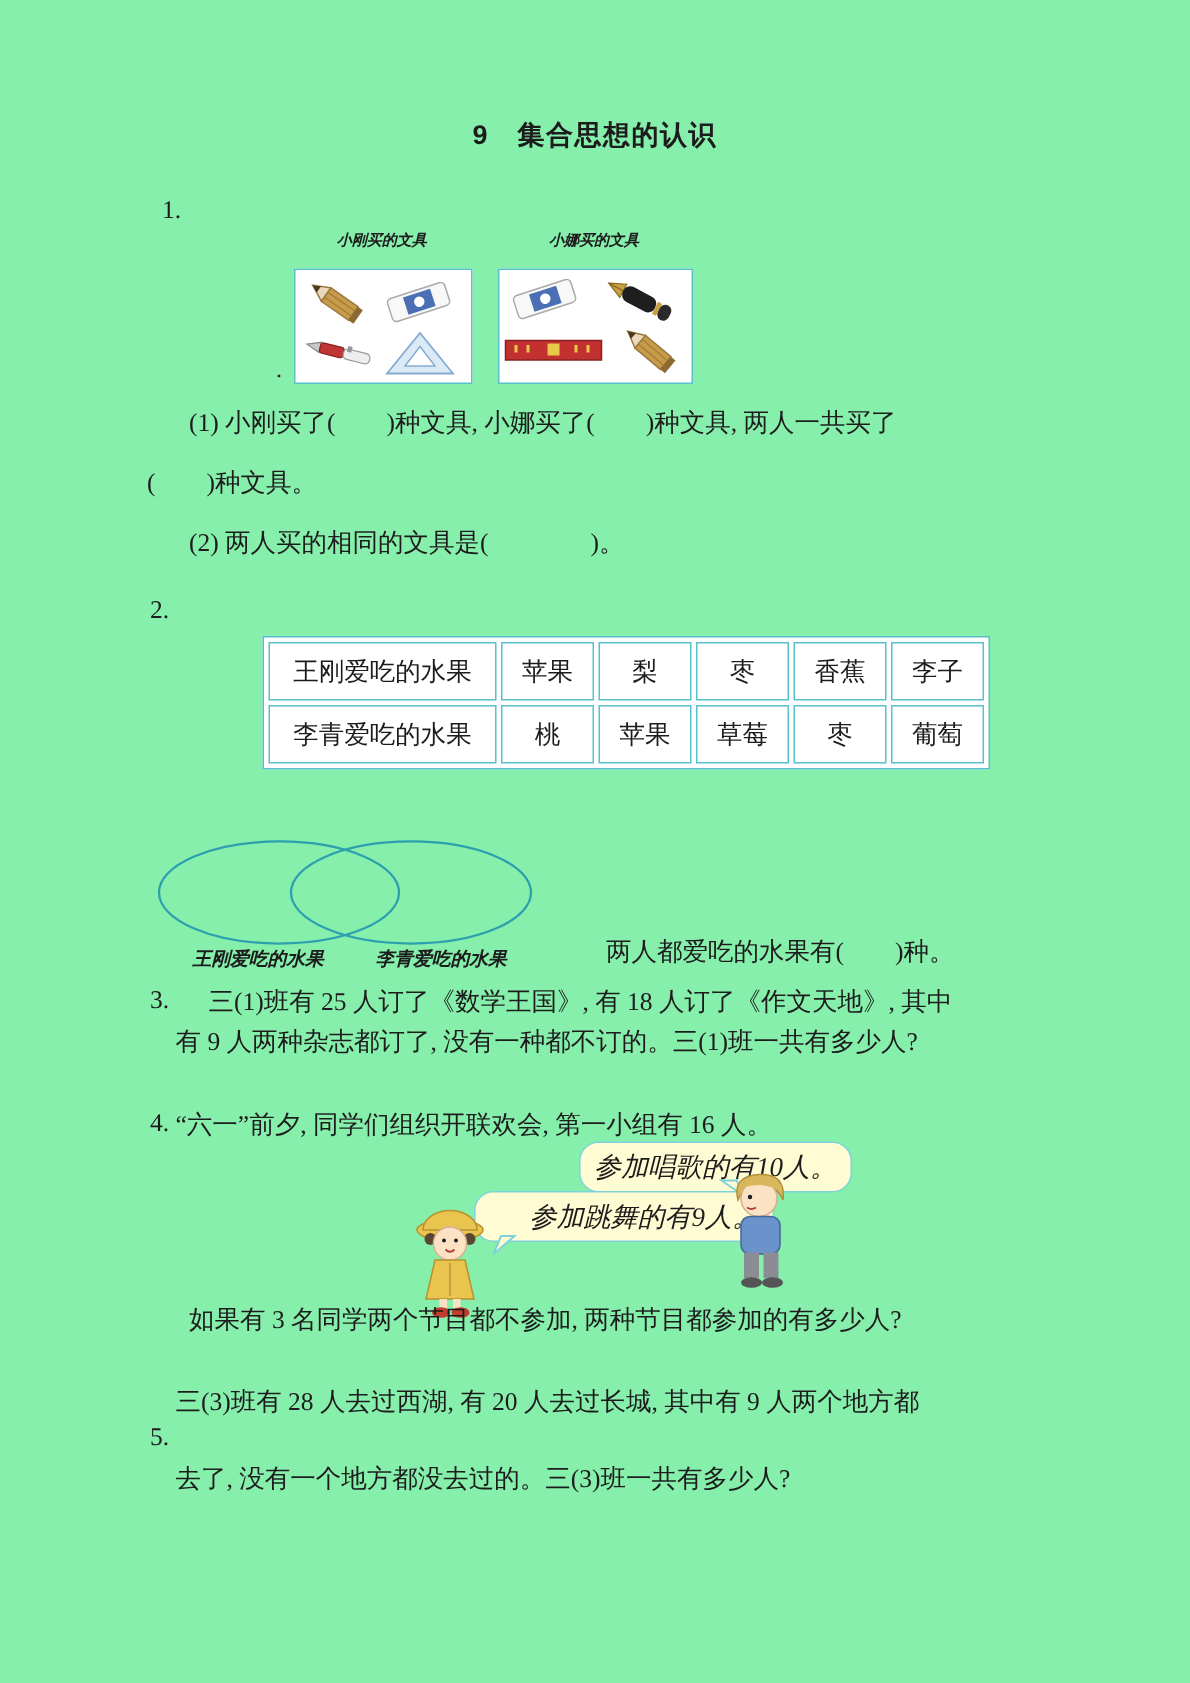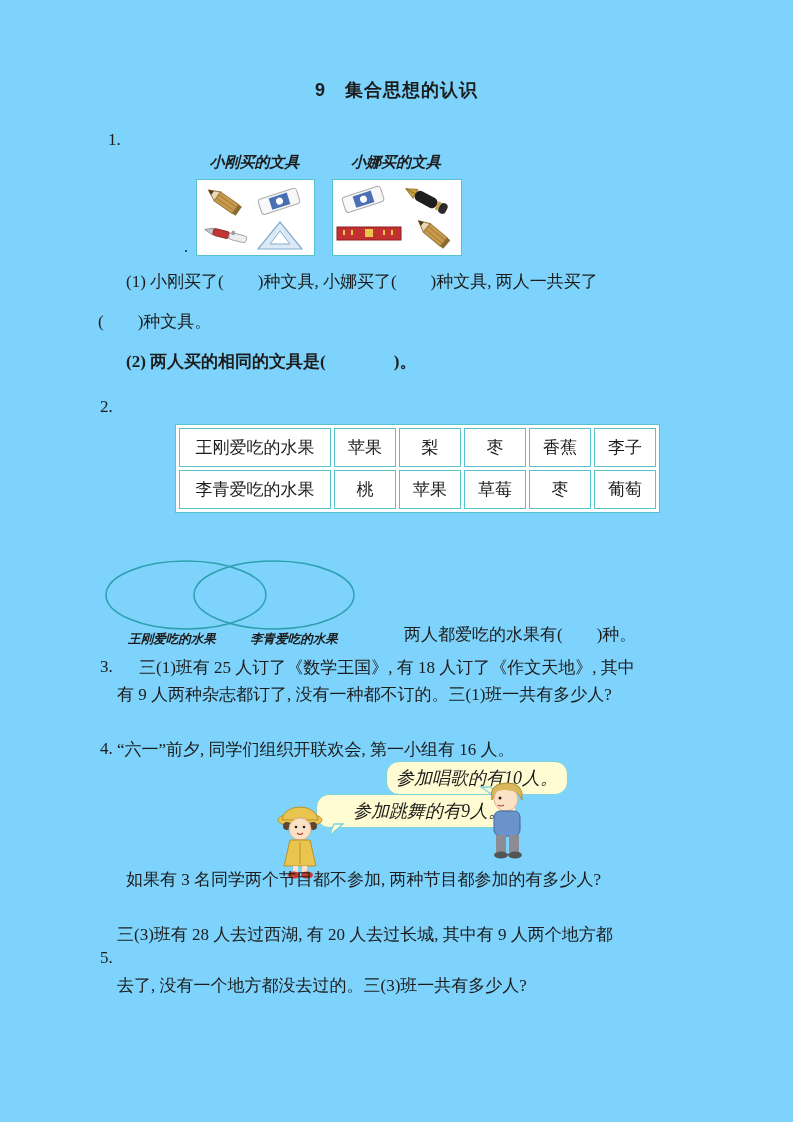--- a/index.html
+++ b/index.html
@@ -1,28 +1,28 @@
 <!DOCTYPE html>
 <html style="--accent: #57C2CC; --venn: #2E9FAE; --bubble-bg: #FFFBD2; --bubble-border: #7ED3DB;"><head>
 <meta charset="utf-8">
 <style>
   html,body { margin:0; padding:0; background:#fff; }
   .page {
-    position:relative; width:793px; height:1122px; background:#7dd3fc;
+    position:relative; width:793px; height:1122px; background:#86efac;
     font-family:"Liberation Serif","DejaVu Serif",serif; color:#1c1c1c; overflow:hidden;
   }
   .abs { position:absolute; }
   .line { position:absolute; white-space:pre; font-size:17px; line-height:22px; }
   .qnum { position:absolute; font-size:17px; }
   .title {
     position:absolute; left:0; right:0; top:78px; text-align:center;
     font-weight:bold; font-size:18px; letter-spacing:1px;
     font-family:"Liberation Sans","DejaVu Sans",sans-serif;
   }
-  .fig-label { position:absolute; font-weight:bold; font-style:italic; font-size:15px; text-align:center; }
+  .fig-label { position:absolute; font-weight:bold; font-style:italic; font-size:10px; text-align:center; }
   .stat-box { position:absolute; border:1.5px solid var(--accent); background:#fff; }
   .icon { position:absolute; }
   table.fruit {
     position:absolute; left:175px; top:424px;
     border-collapse:separate; border-spacing:3px; border:1px solid var(--accent); background:#fff;
   }
   table.fruit td { border:1px solid var(--accent); font-size:17px; text-align:center; padding:5px 6px; height:27px; }
   table.fruit td.rowhead { width:138px; }
   table.fruit td.cell { width:48px; }
   .venn-label { position:absolute; font-weight:bold; font-style:italic; font-size:12.5px; text-align:center; }
@@ -113,21 +113,21 @@
         <line x1="14" y1="21" x2="36" y2="21" stroke="#A87F35"></line>
         <rect x="36" y="13.5" width="4" height="11" fill="#8a6a30"></rect>
       </g>
     </svg>
   </div>
 
   <div class="period" style="left:184px; top:238px;">.</div>
 
   <div class="line" style="left:126px; top:271px;">(1) 小刚买了(　　)种文具, 小娜买了(　　)种文具, 两人一共买了</div>
   <div class="line" style="left:98px;  top:311px;">(　　)种文具。</div>
-  <div class="line" style="left:126px; top:351px;font-weight:bold;">(2) 两人买的相同的文具是(　　　　)。</div>
+  <div class="line" style="left:126px; top:351px;">(2) 两人买的相同的文具是(　　　　)。</div>
 
   <div class="qnum" style="left:100px; top:397px;">2.</div>
 
   <table class="fruit">
     <tbody>
       <tr>
         <td class="rowhead">王刚爱吃的水果</td>
         <td class="cell">苹果</td>
         <td class="cell">梨</td>
         <td class="cell">枣</td>

